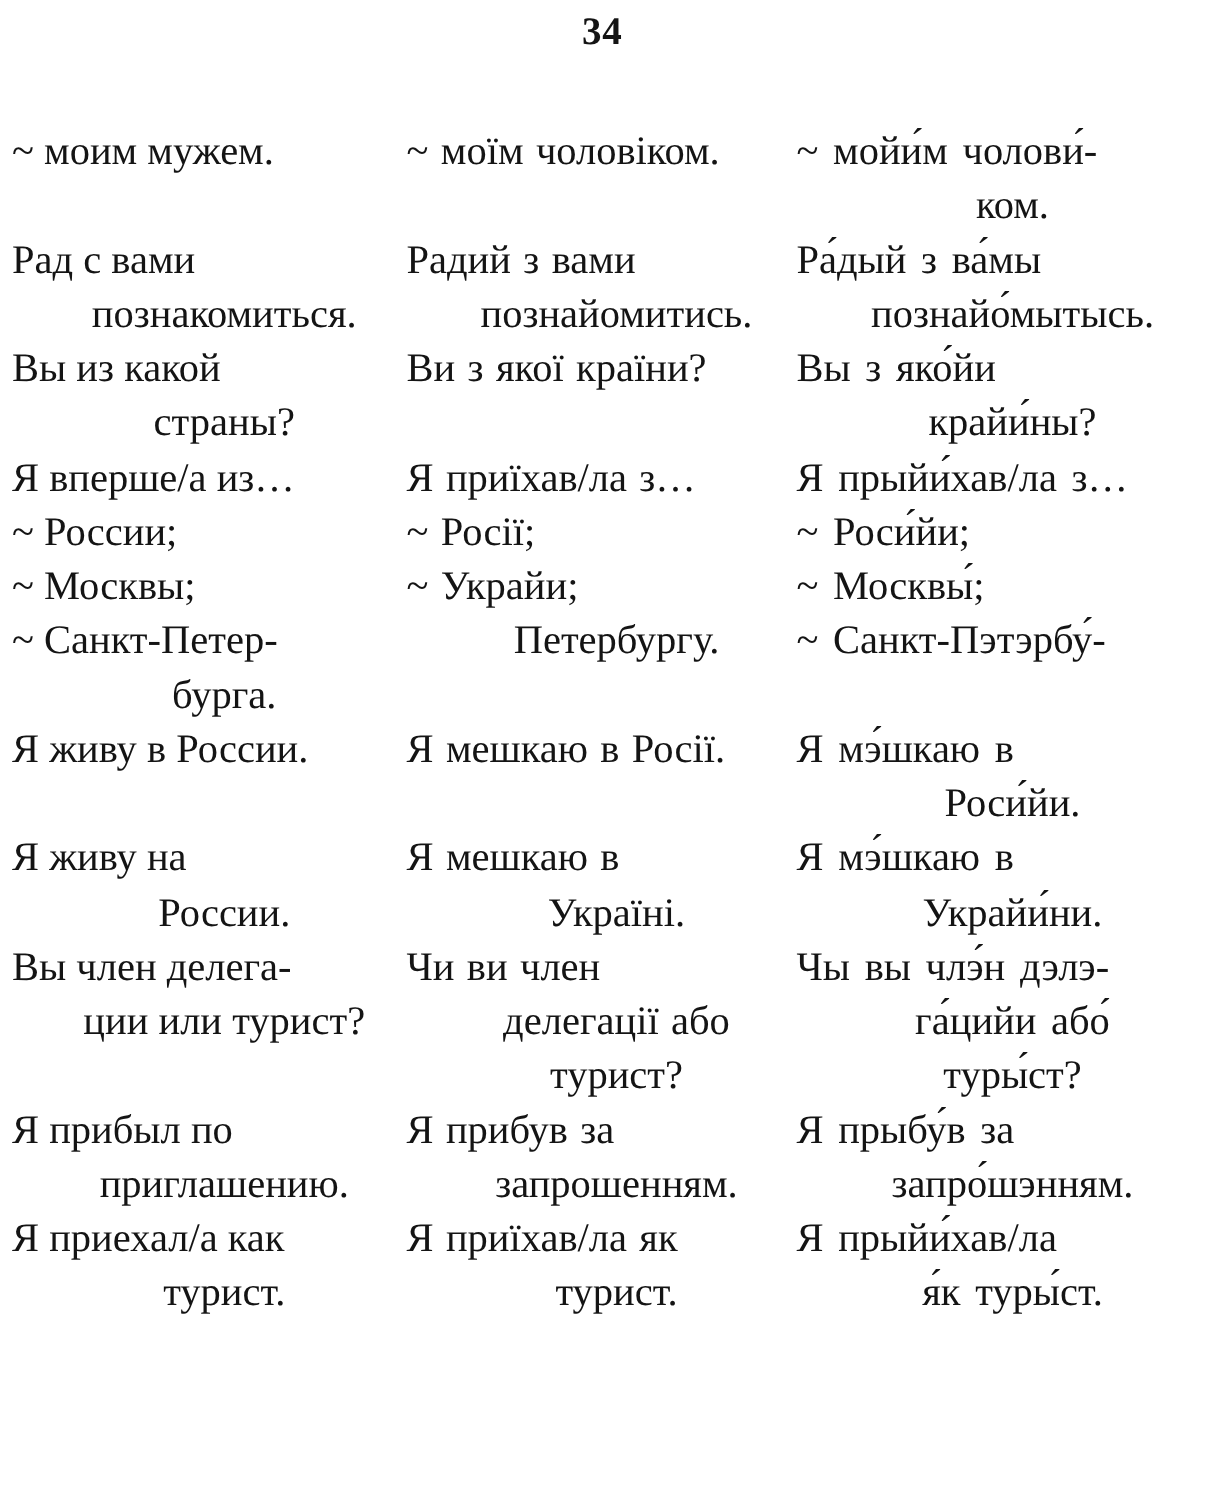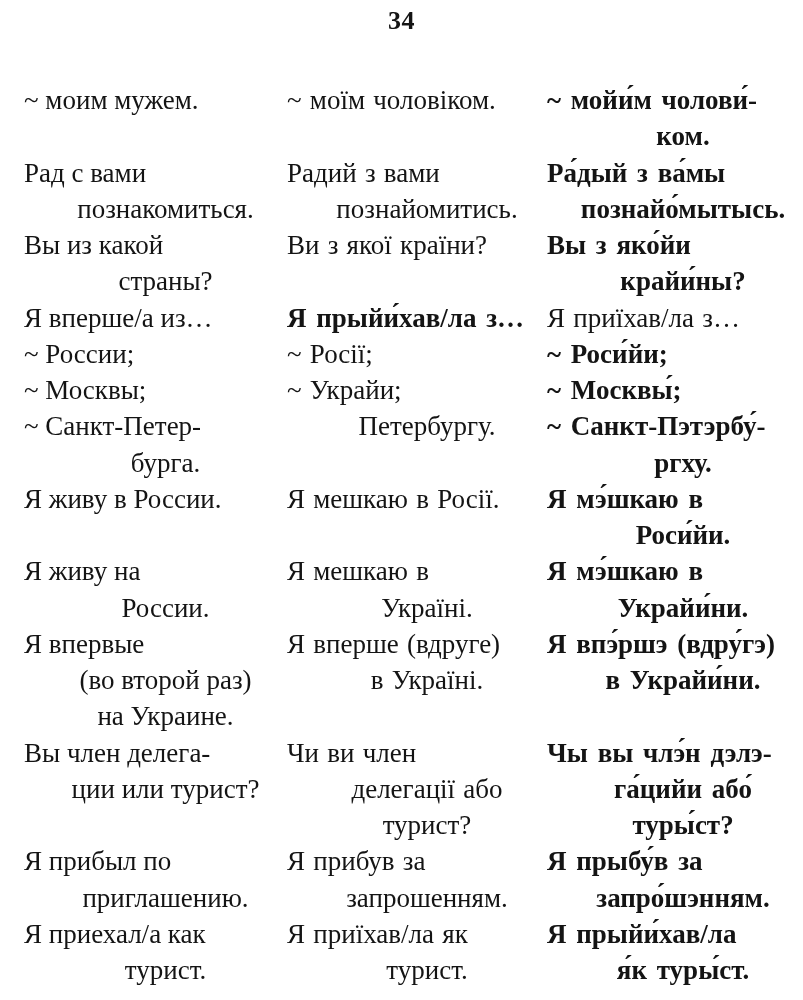--- a/index.html
+++ b/index.html
@@ -23,21 +23,20 @@
   .page-number {
     text-align: center;
     font-weight: bold;
     font-size: 26px;
     line-height: 26px;
     padding-top: 8px;
     letter-spacing: 0.5px;
   }
   .phrase-table {
     padding: 48px 4px 0 8px;
-    margin-left: 16px;
   }
   .row {
     display: grid;
     grid-template-columns: 263px 260px auto;
     align-items: start;
   }
   .cell {
     min-width: 0;
   }
   .line {
@@ -47,21 +46,20 @@
   }
   .cont {
     padding-left: 20px;
     text-align: center;
   }
   .col-2 .line {
     word-spacing: 1.5px;
   }
   .col-3 .line {
     word-spacing: 3px;
-    font-weight: bold;
   }
 </style>
 </head>
 <body>
 
 <div class="page">
   <div class="page-number">34</div>
   <main class="phrase-table">
       <div class="row">
         <div class="cell col-1">
@@ -99,25 +97,25 @@
         </div>
         <div class="cell col-3">
           <div class="line">Вы з яко́йи</div>
           <div class="line cont">крайи́ны?</div>
         </div>
       </div>
       <div class="row">
         <div class="cell col-1">
           <div class="line">Я вперше/а из…</div>
         </div>
+        <div class="cell col-2">
+          <div class="line">Я приїхав/ла з…</div>
+        </div>
         <div class="cell col-3">
           <div class="line">Я прыйи́хав/ла з…</div>
-        </div>
-        <div class="cell col-2">
-          <div class="line">Я приїхав/ла з…</div>
         </div>
       </div>
       <div class="row">
         <div class="cell col-1">
           <div class="line">~ России;</div>
         </div>
         <div class="cell col-2">
           <div class="line">~ Росії;</div>
         </div>
         <div class="cell col-3">
@@ -138,21 +136,20 @@
       <div class="row">
         <div class="cell col-1">
           <div class="line">~ Санкт-Петер-</div>
           <div class="line cont">бурга.</div>
         </div>
         <div class="cell col-2">
           <div class="line cont">Петербургу.</div>
         </div>
         <div class="cell col-3">
           <div class="line">~ Санкт-Пэтэрбу́-</div>
-          <div class="line cont">ргху.</div>
         </div>
       </div>
       <div class="row">
         <div class="cell col-1">
           <div class="line">Я живу в России.</div>
         </div>
         <div class="cell col-2">
           <div class="line">Я мешкаю в Росії.</div>
         </div>
         <div class="cell col-3">
@@ -165,35 +162,20 @@
           <div class="line">Я живу на</div>
           <div class="line cont">России.</div>
         </div>
         <div class="cell col-2">
           <div class="line">Я мешкаю в</div>
           <div class="line cont">Україні.</div>
         </div>
         <div class="cell col-3">
           <div class="line">Я мэ́шкаю в</div>
           <div class="line cont">Украйи́ни.</div>
-        </div>
-      </div>
-      <div class="row">
-        <div class="cell col-1">
-          <div class="line">Я впервые</div>
-          <div class="line cont">(во второй раз)</div>
-          <div class="line cont">на Украине.</div>
-        </div>
-        <div class="cell col-2">
-          <div class="line">Я вперше (вдруге)</div>
-          <div class="line cont">в Україні.</div>
-        </div>
-        <div class="cell col-3">
-          <div class="line">Я впэ́ршэ (вдру́гэ)</div>
-          <div class="line cont">в Украйи́ни.</div>
         </div>
       </div>
       <div class="row">
         <div class="cell col-1">
           <div class="line">Вы член делега-</div>
           <div class="line cont">ции или турист?</div>
         </div>
         <div class="cell col-2">
           <div class="line">Чи ви член</div>
           <div class="line cont">делегації або</div>

